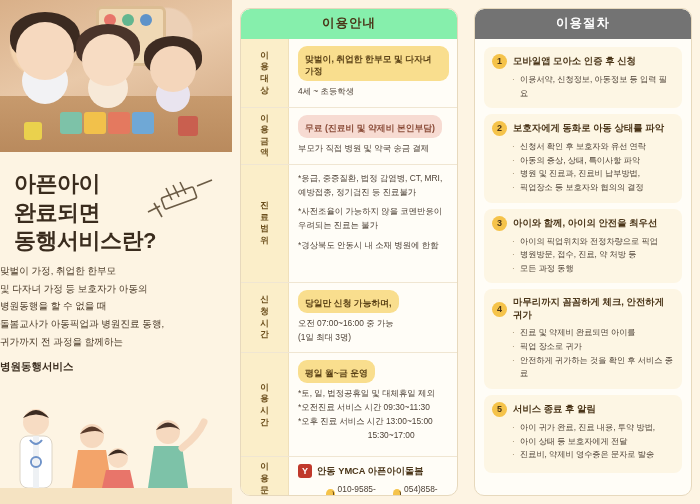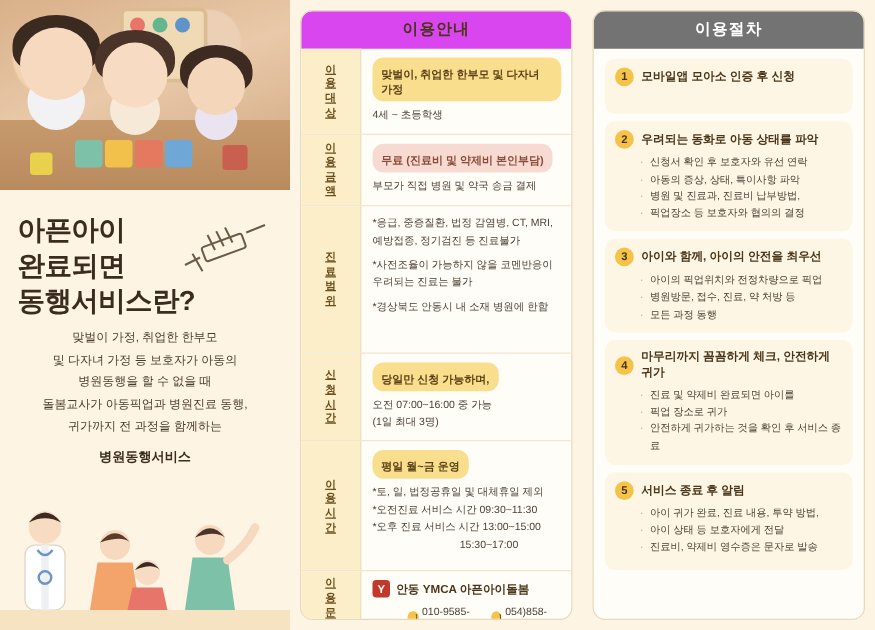--- a/index.html
+++ b/index.html
@@ -54,21 +54,20 @@
 
   .left-title {
     position: absolute; top: 170px; left: 14px;
     font-size: 22px; font-weight: bold; color: #3a2c1e;
     line-height: 1.3; letter-spacing: -0.5px;
   }
   .left-title .q { font-size:22px; }
   .syringe { position:absolute; left:140px; top:178px; width:78px; height:44px; }
   .left-body {
     position: absolute; top: 262px; left: 0; width: 232px;
-    text-align: center;
     font-size: 9.6px; color: #4a3a28; line-height: 1.85;
   }
   .left-body .last { display:block; margin-top:6px; font-weight:bold; font-size:10.5px; color:#3a2c1e; }
 
   .people { position:absolute; left:0; bottom:0; width:232px; height:112px; }
 
   
   .col {
     height: 504px;
     padding: 8px 8px 8px 8px;
@@ -78,21 +77,21 @@
 
   .panel {
     background: #fffdf7;
     border: 1.5px solid #e7d9bd;
     border-radius: 10px;
     height: 100%;
     overflow: hidden;
     display: flex; flex-direction: column;
   }
   .panel-head {
-    background: #d946ef;
+    background: #86efac;
     color: #4a3518;
     font-weight: bold;
     font-size: 12.5px;
     text-align: center;
     padding: 6px 0 7px;
     letter-spacing: 1px;
     border-radius: 9px 9px 0 0;
   }
   .panel-head.dark { background: #737373; color: #ffffff; }
 
@@ -101,21 +100,20 @@
   .row { display:flex; border-bottom: 1px solid #f0e6d2; flex: 0 0 auto; }
   .row:last-child { border-bottom: none; }
   .row-label {
     width: 48px; min-width: 48px;
     background: #fbeec9;
     color: #6b4e1c; font-weight: bold; font-size: 8.6px;
     display: flex; align-items: center; justify-content: center;
     text-align: center; line-height: 1.35;
     border-right: 1px solid #f0e0bb;
     padding: 4px 16px;
-    text-decoration: underline;
   }
   .row-body { flex:1; padding: 7px 8px 8px 9px; }
   .chip {
     display: inline-block;
     background: #f9de8e; color: #5b4216;
     font-size: 8.8px; font-weight: bold;
     padding: 8px 7px 3px; border-radius: 9px; margin-bottom: 4px;
   }
   .chip.pink { background:#f7dbd2; color:#8a4b38; }
   .row-body p { font-size: 8.4px; color: #4d4136; line-height: 1.65; }
@@ -312,26 +310,29 @@
   <div class="col right">
     <div class="panel">
       <div class="panel-head dark">이용절차</div>
       <div class="steps">
 
         <div class="step" style="flex:0 0 44px">
           <div class="step-head">
             <span class="step-num">1</span>
             <span class="step-title">모바일앱 모아소 인증 후 신청</span>
           </div>
+          <ul>
+            <li>이용서약, 신청정보, 아동정보 등 입력 필요</li>
+          </ul>
         </div>
 
         <div class="step" style="flex:0 0 86px">
           <div class="step-head">
             <span class="step-num">2</span>
-            <span class="step-title">우려되는 동화로 아동 상태를 파악</span>
+            <span class="step-title">보호자에게 동화로 아동 상태를 파악</span>
           </div>
           <ul>
             <li>신청서 확인 후 보호자와 유선 연락</li>
             <li>아동의 증상, 상태, 특이사항 파악</li>
             <li>병원 및 진료과, 진료비 납부방법,</li>
             <li style="list-style:none">픽업장소 등 보호자와 협의의 결정</li>
           </ul>
         </div>
 
         <div class="step" style="flex:0 0 74px">

